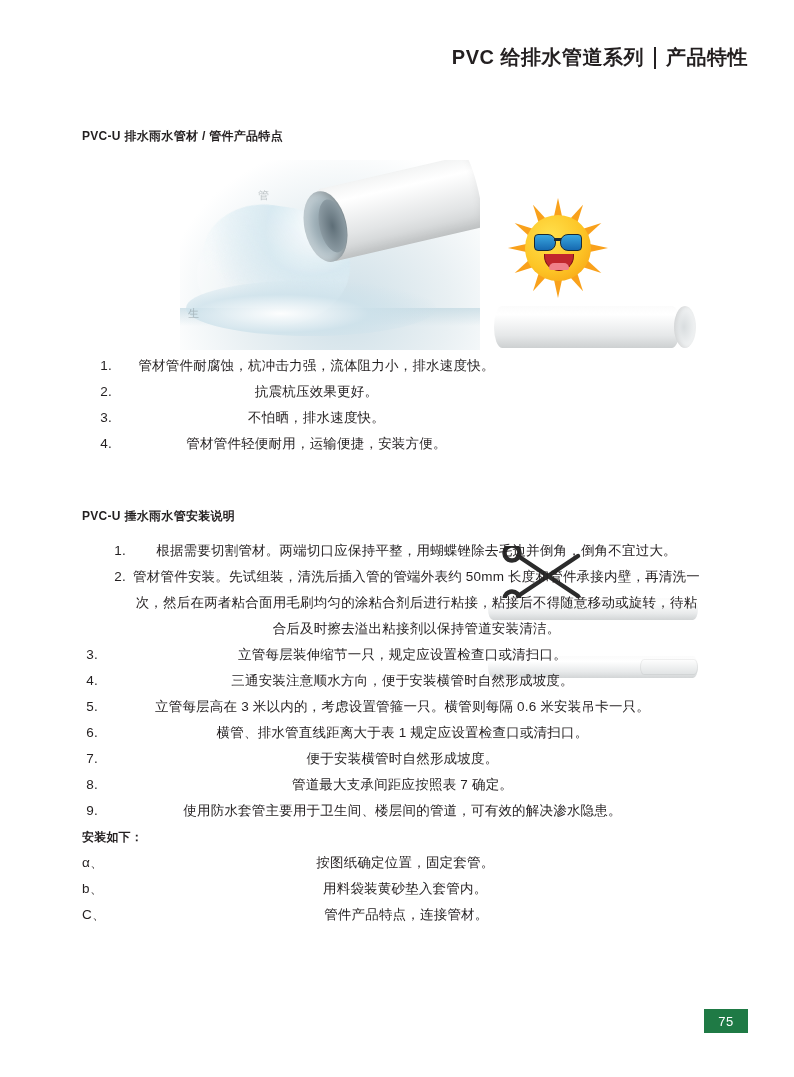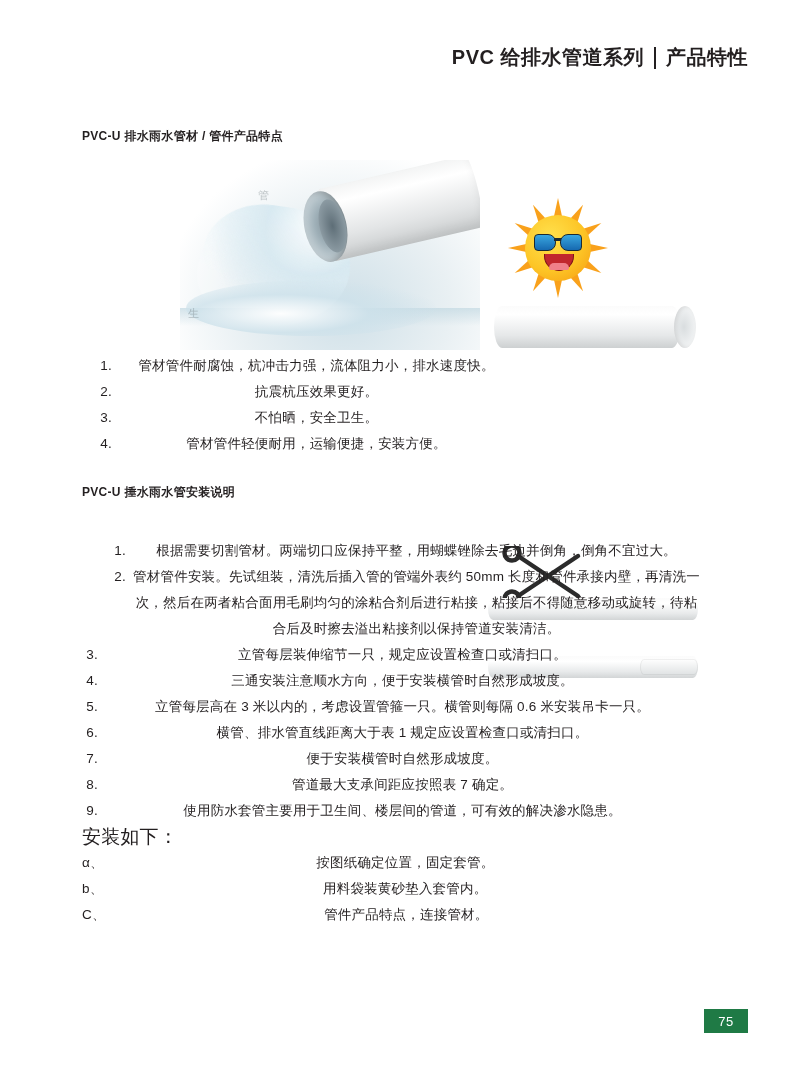--- a/index.html
+++ b/index.html
@@ -37,21 +37,21 @@
 
   
   .section-title {
     position: absolute;
     left: 82px;
     font-size: 12px;
     font-weight: bold;
     letter-spacing: 0.3px;
   }
   #title-1 { top: 128px; }
-  #title-2 { top: 484px; }
+  #title-2 { top: 508px; }
 
   
   .water-photo {
     position: absolute;
     left: 180px;
     top: 160px;
     width: 300px;
     height: 190px;
     overflow: hidden;
   }
@@ -301,22 +301,23 @@
   .li .num {
     flex: 0 0 auto;
     text-align: right;
     min-width: 16px;
   }
   .li .txt { flex: 1 1 auto; text-align: center; }
 
   .li.indent { padding-left: 28px; }
 
   .plain-line {
-    font-size: 19px;
+    font-size: 12px;
     line-height: 26px;
+    font-weight: bold;
   }
 
   
   .page-num {
     position: absolute;
     right: 46px;
     bottom: 44px;
     width: 44px;
     height: 24px;
     background: #1f7a45;
@@ -387,21 +388,21 @@
   <div class="li">
     <span class="num">1.</span>
     <span class="txt">管材管件耐腐蚀，杭冲击力强，流体阻力小，排水速度快。</span>
   </div>
   <div class="li">
     <span class="num">2.</span>
     <span class="txt">抗震杭压效果更好。</span>
   </div>
   <div class="li">
     <span class="num">3.</span>
-    <span class="txt">不怕晒，安全卫生。</span>
+    <span class="txt">不怕晒，排水速度快。</span>
   </div>
   <div class="li">
     <span class="num">4.</span>
     <span class="txt">管材管件轻便耐用，运输便捷，安装方便。</span>
   </div>
 </div>
 
 <div class="section-title" id="title-2">PVC-U 捶水雨水管安装说明</div>
 
 <svg class="scissors" viewBox="0 0 110 60">

